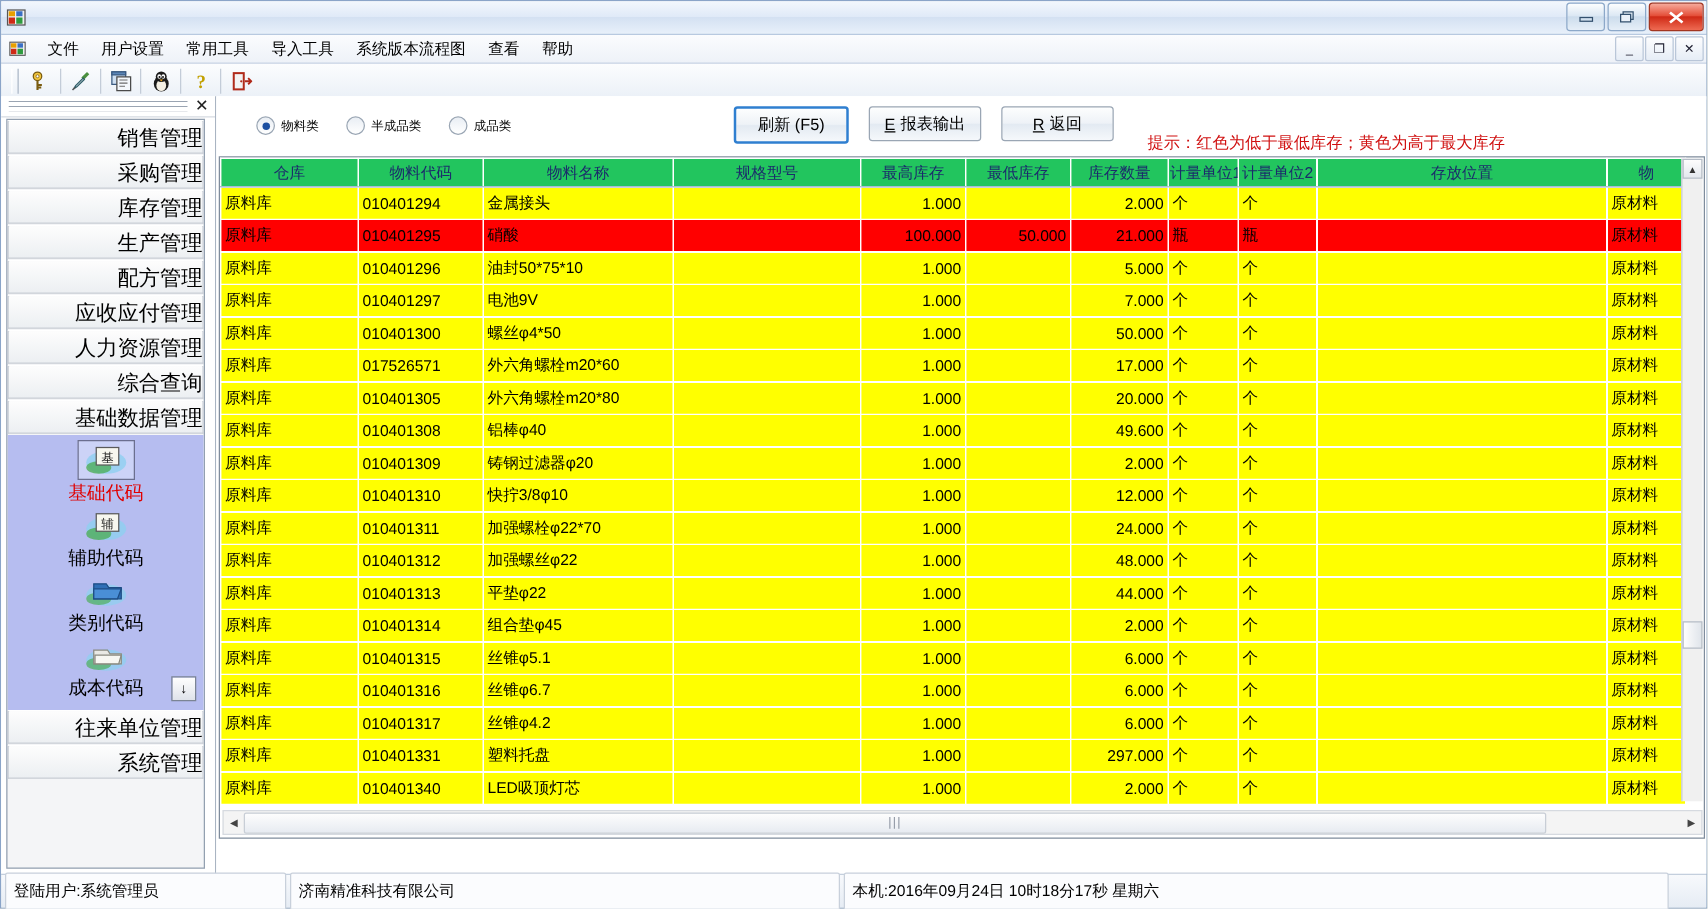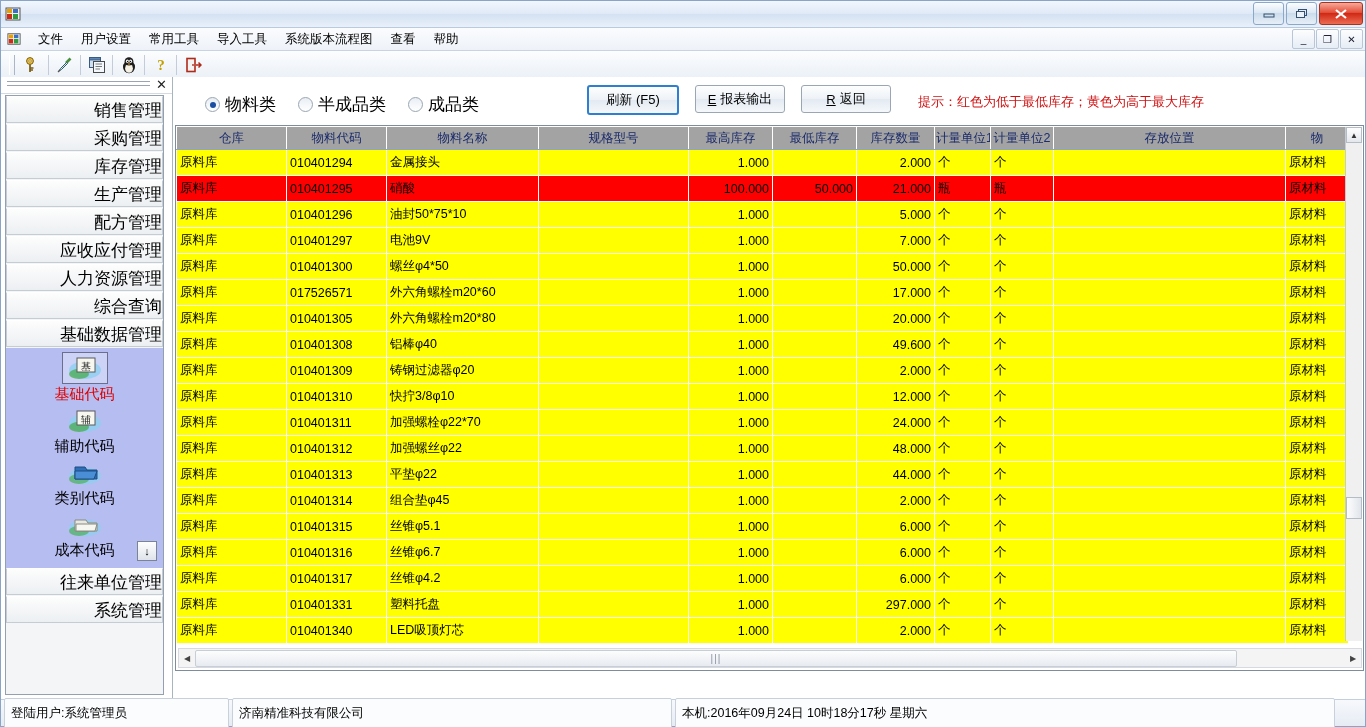--- a/index.html
+++ b/index.html
@@ -69,38 +69,38 @@
   .navicon .lbl{font-size:15px;color:#000;margin-top:1px;}
   .navicon.sel .lbl{color:#e00000;}
   .navscrolldown{position:absolute;right:6px;top:193px;width:18px;height:18px;
     border:1px solid #7b8494;background:linear-gradient(#fefefe,#dfe3ea);
     display:flex;align-items:center;justify-content:center;font-size:11px;}
 
   
   .mainform{position:absolute;left:172px;top:0;right:0;bottom:0;background:#fff;overflow:hidden;}
   .ctlrow{position:absolute;left:0;top:0;right:0;height:46px;}
   .radios{position:absolute;left:32px;top:16px;display:flex;align-items:center;gap:22px;}
-  .radio{display:flex;align-items:center;gap:5px;font-size:17px;color:#000;}
+  .radio{display:flex;align-items:center;gap:5px;font-size:10px;color:#000;}
   .rdot{width:13px;height:13px;border-radius:50%;border:1px solid #9aa6b4;
     background:linear-gradient(#e9eef4,#ffffff);display:flex;align-items:center;justify-content:center;}
   .rdot.on::after{content:"";width:6px;height:6px;border-radius:50%;background:#1c4fa1;}
   .btns{position:absolute;left:414px;top:8px;display:flex;gap:16px;}
   .fbtn{height:26px;min-width:66px;padding:0 11px;font-size:13px;color:#000;
     border:1px solid #9aa6b4;border-radius:3px;
     background:linear-gradient(#fdfefe,#eef2f7 48%,#e3eaf2 52%,#f5f8fb);
     display:flex;align-items:center;justify-content:center;gap:4px;white-space:nowrap;}
   .fbtn.primary{border:2px solid #2f7fd0;border-radius:3px;}
   .fbtn .acc{text-decoration:underline;}
-  .hint{position:absolute;left:745px;top:16px;font-size:13px;color:#d01010;white-space:nowrap;}
+  .hint{position:absolute;left:745px;top:28px;font-size:13px;color:#d01010;white-space:nowrap;}
 
   
   .gridwrap{position:absolute;left:2px;right:1px;top:48px;bottom:28px;
     border:1px solid #7f8c9c;background:#fff;box-sizing:border-box;overflow:hidden;}
   table.grid{border-collapse:collapse;table-layout:fixed;width:1172px;}
-  table.grid th{background:#a3a3a3;color:#1b2b6b;font-weight:normal;font-size:12.5px;
+  table.grid th{background:#22c55e;color:#1b2b6b;font-weight:normal;font-size:12.5px;
     height:20px;border:1px solid #fff;border-bottom:1px solid #8fa7c2;text-align:center;
     white-space:nowrap;overflow:hidden;}
   table.grid td{height:25px;font-size:12.5px;color:#000;border:1px solid #fff;
     padding:0 3px;white-space:nowrap;overflow:hidden;}
   tr.yellow td{background:#ffff00;}
   tr.red td{background:#ff0000;}
   td.num{text-align:right;}
   .vscroll{position:absolute;right:1px;top:1px;width:16px;bottom:29px;
     background:#f0f0f0;border-left:1px solid #c6ccd4;}
   .vsArrow{height:16px;width:16px;border:1px solid #b4bcc6;box-sizing:border-box;

